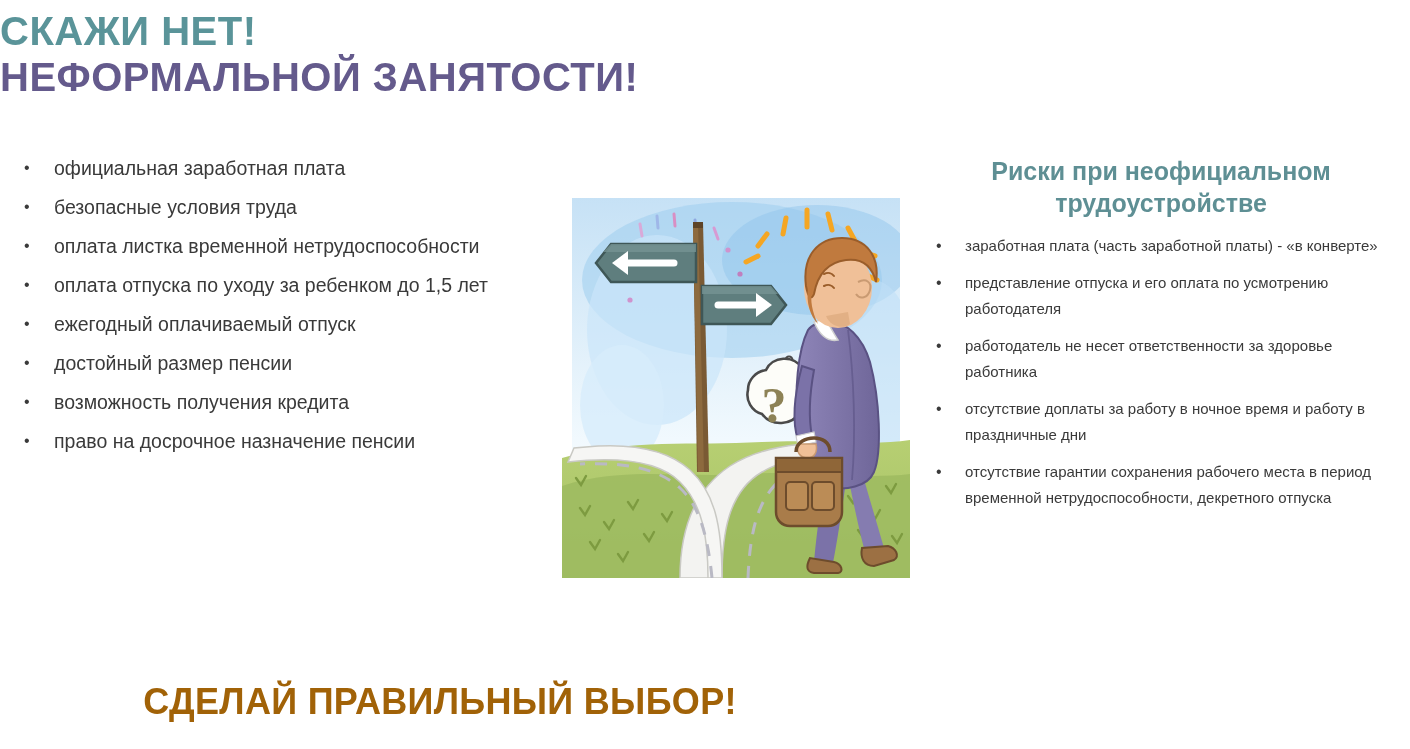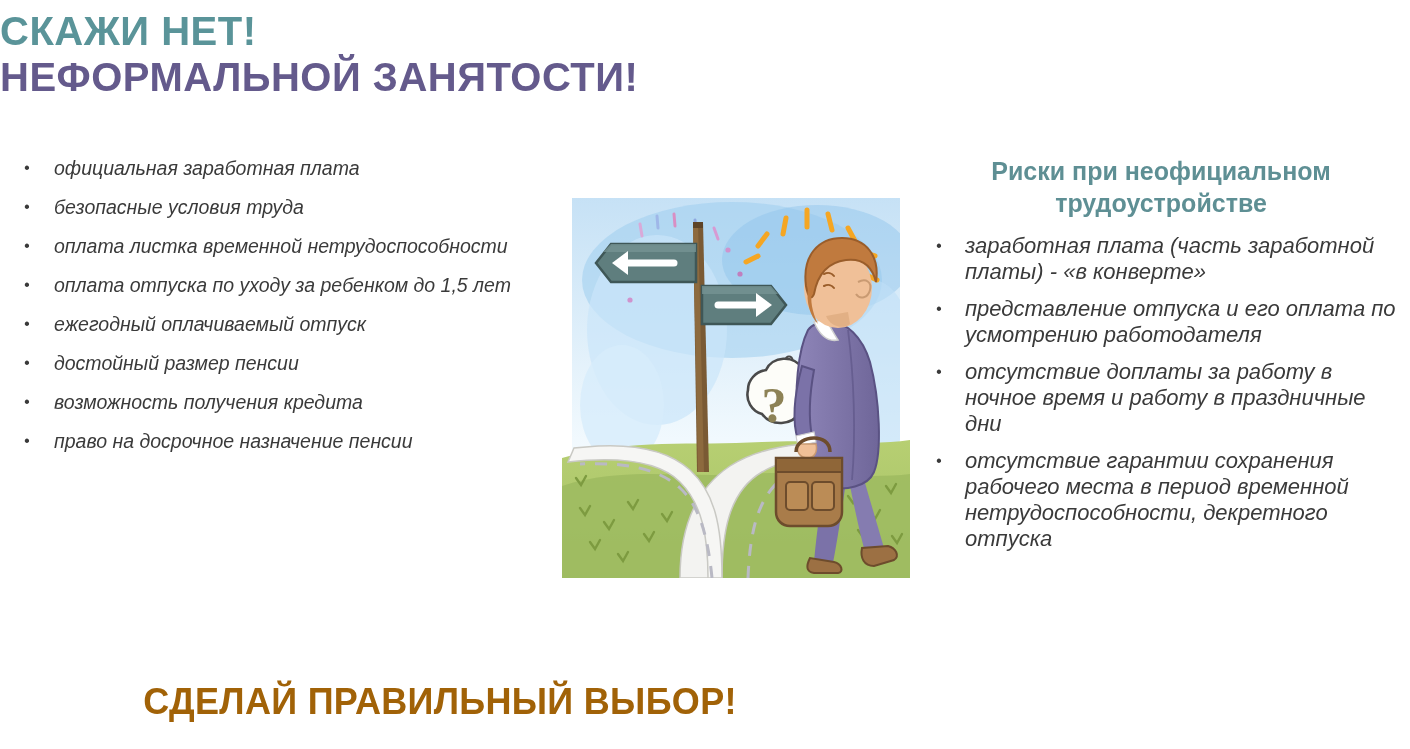--- a/index.html
+++ b/index.html
@@ -65,34 +65,33 @@
     margin: 0;
     padding: 0;
   }
   ul.bullets > li {
     position: relative;
     padding-left: 46px;
     font-size: 19.5px;
     line-height: 27px;
     color: #3a3a3a;
     margin-bottom: 12px;
-    font-style: italic;
   }
   ul.bullets > li::before {
     content: "\2022";
     position: absolute;
     left: 16px;
     top: -1px;
     font-size: 16px;
     color: #3a3a3a;
     line-height: 27px;
   }
   .col-right ul.bullets > li {
     padding-left: 45px;
-    font-size: 22px;
+    font-size: 15px;
     line-height: 26px;
     margin-bottom: 11px;
   }
   .col-right ul.bullets > li::before {
     left: 16px;
   }
 
   
   .slogan {
     position: absolute;
@@ -138,20 +137,21 @@
     <li>возможность получения кредита</li>
     <li>право на досрочное назначение пенсии</li>
   </ul>
 </div>
 
 <div class="col col-right">
   <div class="col-heading">Риски при неофициальном трудоустройстве</div>
   <ul class="bullets">
     <li>заработная плата (часть заработной платы) - «в конверте»</li>
     <li>представление отпуска и его оплата по усмотрению работодателя</li>
+    <li>работодатель не несет ответственности за здоровье работника</li>
     <li>отсутствие доплаты за работу в ночное время  и работу в праздничные дни</li>
     <li>отсутствие гарантии сохранения рабочего места в период временной нетрудоспособности, декретного отпуска</li>
   </ul>
 </div>
 
 <div class="illustration">
   <svg width="348" height="388" viewBox="0 0 348 388" xmlns="http://www.w3.org/2000/svg">
     <defs>
       <radialGradient id="skyBlob" cx="50%" cy="35%" r="70%">
         <stop offset="0%" stop-color="#ffffff"></stop>

